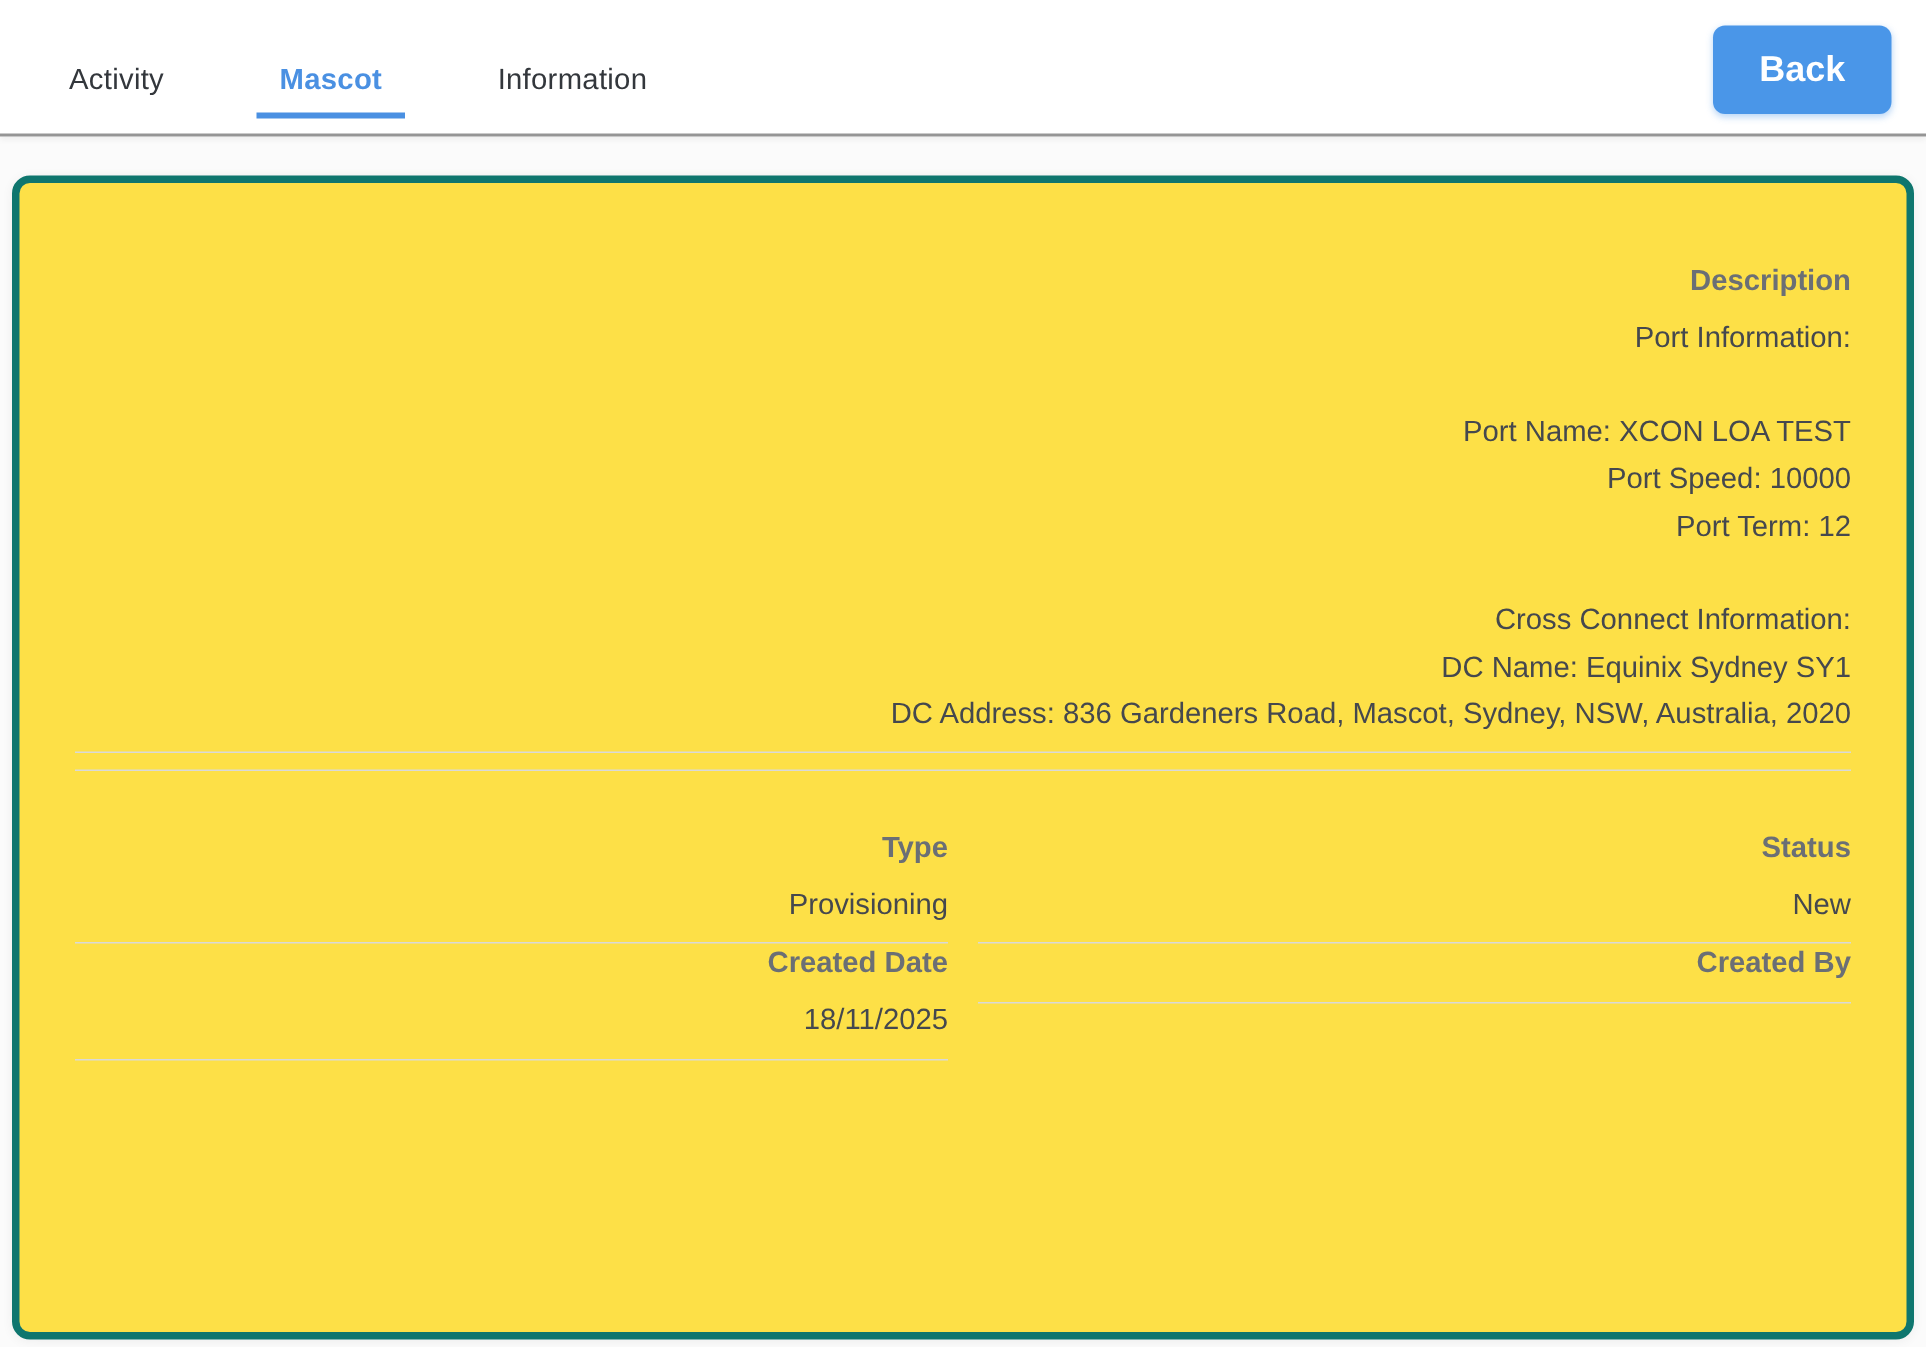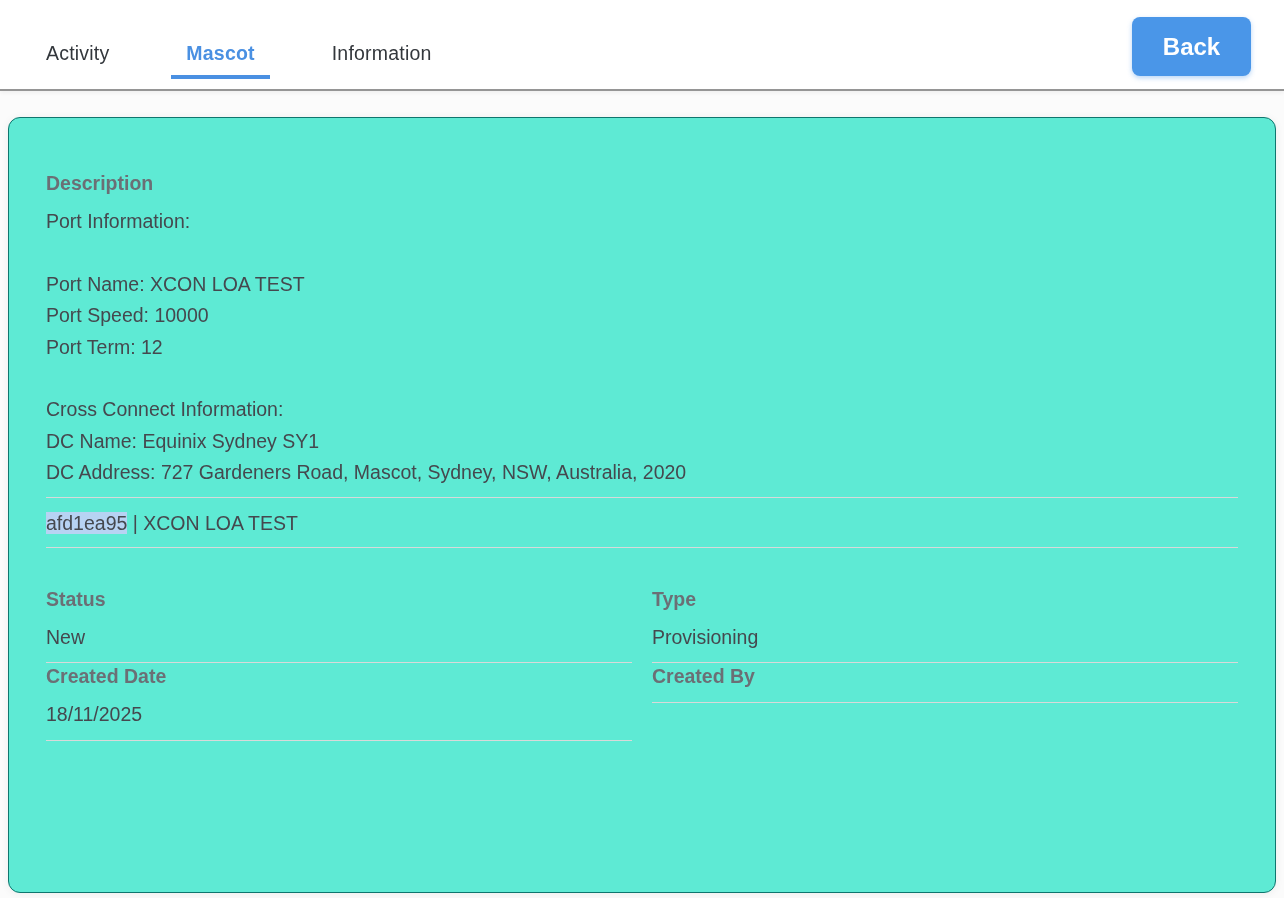--- a/index.html
+++ b/index.html
@@ -34,44 +34,45 @@
     letter-spacing: 0.2px;
   }
   .tab.active {
     color: #4a90e2;
     font-weight: 700;
     border-bottom-color: #4a90e2;
   }
   .back-button {
     position: absolute;
     top: 17px;
-    right: 33px;
+    right: 23px;
     width: 119px;
     height: 59px;
     background: #4a96e8;
     color: #ffffff;
     font-family: "Liberation Sans", sans-serif;
     font-size: 24px;
     font-weight: 700;
     border: none;
     border-radius: 8px;
     cursor: pointer;
     box-shadow: 0 2px 5px rgba(74,150,232,0.4);
   }
 
   
   .card {
     margin: 26px 8px 0 8px;
     height: 776px;
-    background: #5eead4;
-    border: 1px solid #0f766e;
+    background: #fde047;
+    border: 5px solid #0f766e;
     border-radius: 12px;
     box-shadow: 0 1px 8px rgba(0,0,0,0.06);
     padding: 52px 37px 0 37px;
     overflow: hidden;
+    text-align: right;
   }
 
   .section-label {
     font-size: 19.5px;
     line-height: 26px;
     font-weight: 700;
     color: #6b6f75;
   }
   .body-text {
     font-size: 19.5px;
@@ -133,35 +134,34 @@
 
   <div class="section-label">Description</div>
   <div class="body-text description-text">Port Information:
 
 Port Name: XCON LOA TEST
 Port Speed: 10000
 Port Term: 12
 
 Cross Connect Information:
 DC Name: Equinix Sydney SY1
-DC Address: 727 Gardeners Road, Mascot, Sydney, NSW, Australia, 2020</div>
+DC Address: 836 Gardeners Road, Mascot, Sydney, NSW, Australia, 2020</div>
   <hr class="divider full">
 
-  <div class="body-text service-value"><span class="highlight">afd1ea95</span><span> | XCON LOA TEST</span></div>
   <hr class="divider service">
 
   <div class="field-grid">
     <div class="field-cell row-1">
-      <span class="section-label field-label">Status</span>
-      <div class="body-text field-value">New</div>
+      <span class="section-label field-label">Type</span>
+      <div class="body-text field-value">Provisioning</div>
       <hr class="divider">
     </div>
     <div class="field-cell row-1">
-      <span class="section-label field-label">Type</span>
-      <div class="body-text field-value">Provisioning</div>
+      <span class="section-label field-label">Status</span>
+      <div class="body-text field-value">New</div>
       <hr class="divider">
     </div>
     <div class="field-cell row-2">
       <span class="section-label field-label">Created Date</span>
       <div class="body-text field-value">18/11/2025</div>
       <hr class="divider">
     </div>
     <div class="field-cell row-2">
       <span class="section-label field-label">Created By</span>
       <hr class="divider">

